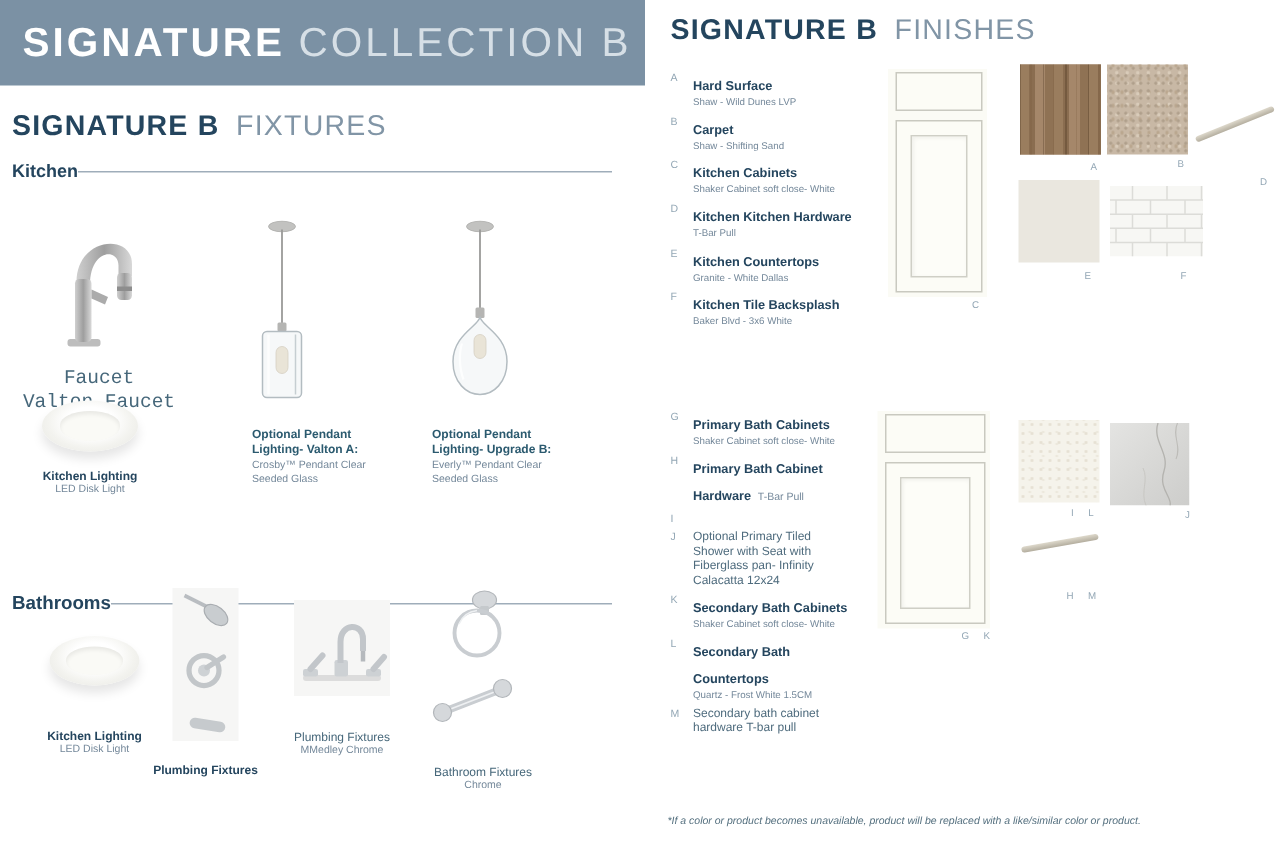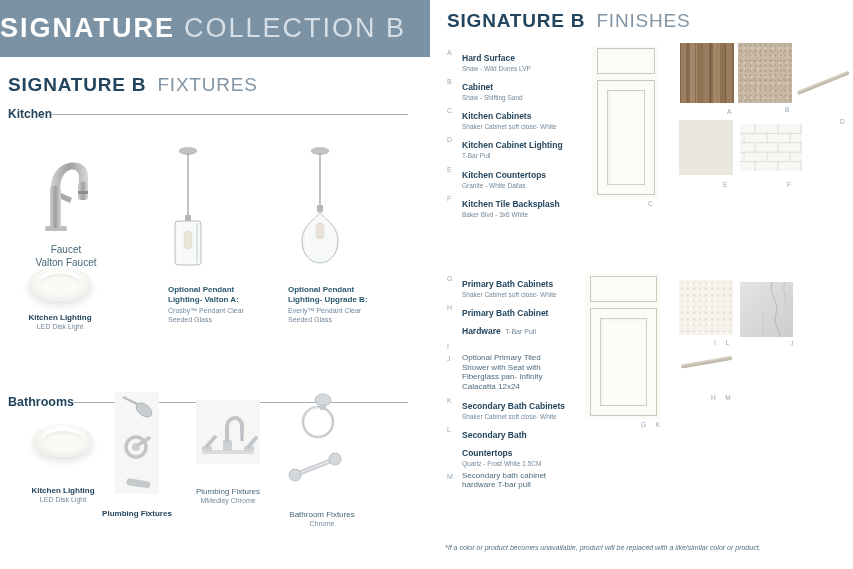--- a/index.html
+++ b/index.html
@@ -1,38 +1,38 @@
 <!DOCTYPE html>
 <html><head>
 <meta charset="utf-8">
 <style>
   * { margin:0; padding:0; box-sizing:border-box; }
   body { background:#fff; font-family:"Liberation Sans", sans-serif; }
   .board { position:relative; width:853px; height:569px; background:#fff; overflow:hidden; }
 
   
   .banner { position:absolute; left:0; top:0; width:430px; height:57px; background:#7b91a4;
-            display:flex; align-items:center; padding-left:0; letter-spacing:2px;
+            display:flex; align-items:center; padding-left:15px; letter-spacing:2px;
             font-size:27px; white-space:nowrap; }
   .banner .bd { color:#ffffff; font-weight:700; margin-right:9px; }
   .banner .lt { color:#d6dfe6; font-weight:400; }
 
   
   .h2 { position:absolute; font-size:19px; letter-spacing:0.8px; white-space:nowrap; }
   .h2 .bd { color:#24455e; font-weight:700; margin-right:5px; }
   .h2 .lt { color:#8195a6; font-weight:400;margin-top:35px; }
 
   .sect { position:absolute; display:flex; align-items:center; gap:0; }
   .sect .lbl { font-size:12px; font-weight:700; color:#24455e; white-space:nowrap; }
   .sect .rule { height:1px; background:#9fadba; flex:1; }
 
   
   .cap { position:absolute; text-align:center; line-height:1.25; }
   .cap .nm { font-size:8px; font-weight:700; color:#24455e; }
-  .cap .plain { font-size:10px; color:#46677a; }
+  .cap .plain { font-size:13px; color:#46677a;font-family:Liberation Mono, monospace; }
   .cap .sb { font-size:7px; color:#74889a; }
   .capL { position:absolute; text-align:left; line-height:1.3; }
   .capL .nm { font-size:8px; font-weight:700; color:#2b5a6f; display:block; }
   .capL .sb { font-size:7px; color:#74889a; display:block; }
 
   
   .disk { position:absolute; border-radius:50%;
           background:radial-gradient(ellipse at 50% 42%, #ffffff 35%, #f3f3ef 62%, #e6e6e1 100%);
           box-shadow:0 5px 7px rgba(0,0,0,0.10); }
   .disk .inner { position:absolute; left:18%; top:22%; width:64%; height:56%; border-radius:50%;
@@ -240,31 +240,31 @@
   </div>
 
   <div class="flist" style="left:447px; top:47px; width:150px;">
     <div class="fitem">
       <span class="ltr">A</span>
       <span><span class="nm">Hard Surface</span>
         <div class="sb">Shaw - Wild Dunes LVP</div></span>
     </div>
     <div class="fitem">
       <span class="ltr">B</span>
-      <span><span class="nm">Cabinet</span>
+      <span><span class="nm">Carpet</span>
         <div class="sb">Shaw - Shifting Sand</div></span>
     </div>
     <div class="fitem">
       <span class="ltr">C</span>
       <span><span class="nm">Kitchen Cabinets</span>
         <div class="sb">Shaker Cabinet soft close- White</div></span>
     </div>
     <div class="fitem">
       <span class="ltr">D</span>
-      <span><span class="nm">Kitchen Cabinet Lighting</span>
+      <span><span class="nm">Kitchen Kitchen Hardware</span>
         <div class="sb">T-Bar Pull</div></span>
     </div>
     <div class="fitem">
       <span class="ltr">E</span>
       <span><span class="nm">Kitchen Countertops</span>
         <div class="sb">Granite - White Dallas</div></span>
     </div>
     <div class="fitem">
       <span class="ltr">F</span>
       <span><span class="nm">Kitchen Tile Backsplash</span>

